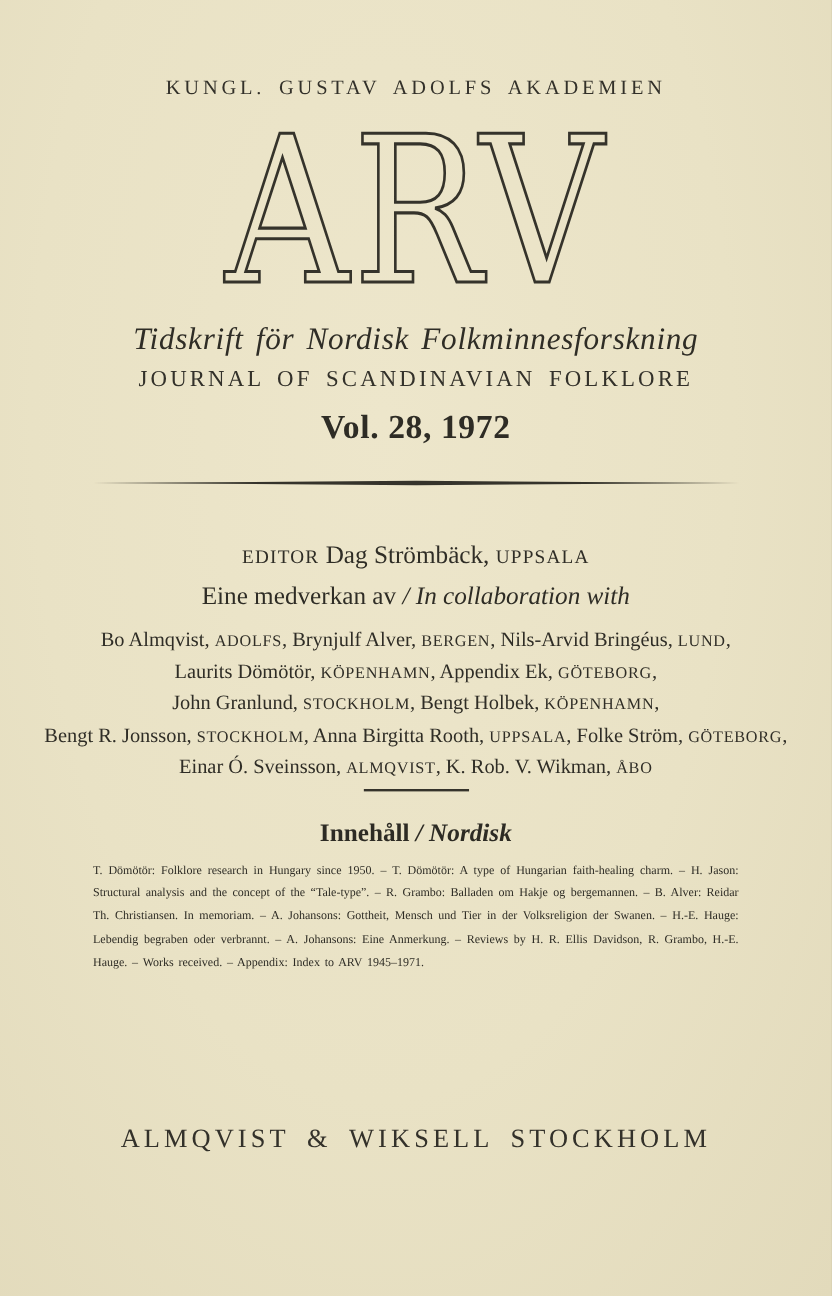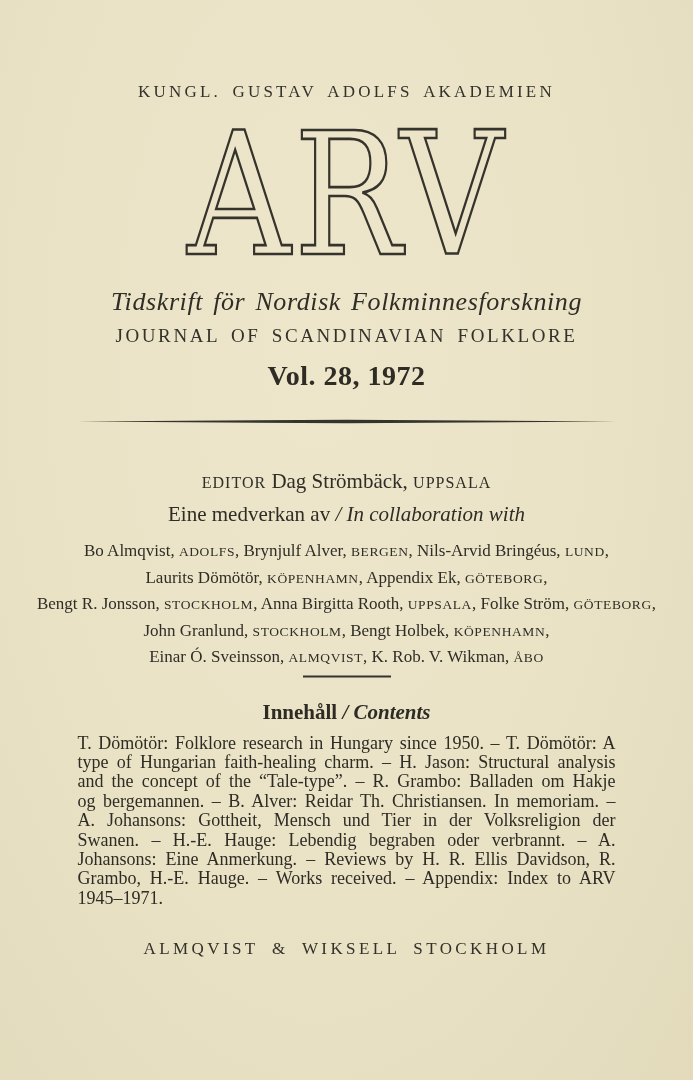--- a/index.html
+++ b/index.html
@@ -8,21 +8,21 @@
     font-family:"Liberation Serif", serif;
   }
   .page{
     position:relative;
     width:693px;height:1080px;
     margin:0 auto;
     background:radial-gradient(ellipse at 46% 32%, #ede6cb 0%, #e9e2c5 55%, #e2dabb 100%);
     color:#2e2c25;
     overflow:hidden;
     box-sizing:border-box;
-    padding-top:82px;
+    padding-top:63px;
     text-align:center;
   }
   .academy{
     font-size:17px;line-height:20px;
     letter-spacing:3.2px;word-spacing:4px;
     color:#33312a;
   }
   .logo-wrap{margin:20px auto 0;width:420px;height:148px;}
   .logo-wrap svg{display:block;overflow:visible;transform:scaleX(0.84);}
   .subtitle-sv{
@@ -66,29 +66,29 @@
   .sc{font-size:13.5px;letter-spacing:0.6px;}
   .contents-heading{
     margin-top:21px;
     font-size:21px;line-height:26px;
     font-weight:bold;
     color:#2d2b24;
   }
   .contents-text{
     margin:9px auto 0;
     width:538px;
-    font-size:18px;line-height:19.4px;
+    font-size:10px;line-height:19.4px;
     text-align:justify;
     word-spacing:1.5px;
     color:#2e2c25;
     font-family:Liberation Serif, serif;
   }
   .imprint{
     position:absolute;left:0;right:0;top:938px;
-    font-size:17px;line-height:22px;
+    font-size:22px;line-height:22px;
     letter-spacing:3.4px;word-spacing:6px;
     color:#33312a;
   }
 </style>
 </head>
 <body>
 
 <div class="page">
 
   <div class="academy">KUNGL. GUSTAV ADOLFS AKADEMIEN</div>
@@ -117,32 +117,32 @@
 
   <div class="collab-intro">
     <span>Eine medverkan av</span>
     <span class="italic">/</span>
     <span class="italic">In collaboration with</span>
   </div>
 
   <div class="collabs">
     <div class="collab-line"><span>Bo Almqvist, </span><span class="sc">ADOLFS</span><span>, Brynjulf Alver, </span><span class="sc">BERGEN</span><span>, Nils-Arvid Bringéus, </span><span class="sc">LUND</span><span>,</span></div>
     <div class="collab-line"><span>Laurits Dömötör, </span><span class="sc">KÖPENHAMN</span><span>, Appendix Ek, </span><span class="sc">GÖTEBORG</span><span>,</span></div>
+    <div class="collab-line"><span>John Granlund, </span><span class="sc">STOCKHOLM</span><span>, Bengt Holbek, </span><span class="sc">KÖPENHAMN</span><span>,</span></div>
     <div class="collab-line"><span>Bengt R. Jonsson, </span><span class="sc">STOCKHOLM</span><span>, Anna Birgitta Rooth, </span><span class="sc">UPPSALA</span><span>, Folke Ström, </span><span class="sc">GÖTEBORG</span><span>,</span></div>
-    <div class="collab-line"><span>John Granlund, </span><span class="sc">STOCKHOLM</span><span>, Bengt Holbek, </span><span class="sc">KÖPENHAMN</span><span>,</span></div>
     <div class="collab-line"><span>Einar Ó. Sveinsson, </span><span class="sc">ALMQVIST</span><span>, K. Rob. V. Wikman, </span><span class="sc">ÅBO</span></div>
   </div>
 
   <svg class="rule-short" width="88" height="3" viewBox="0 0 88 3">
     <rect x="0" y="0.5" width="88" height="2" fill="#35332b"></rect>
   </svg>
 
   <div class="contents-heading">
     <span>Innehåll</span>
     <span class="italic">/</span>
-    <span class="italic">Contents</span>
+    <span class="italic">Nordisk</span>
   </div>
 
   <div class="contents-text">T. Dömötör: Folklore research in Hungary since 1950. – T. Dömötör: A type of Hungarian faith-healing charm. – H. Jason: Structural analysis and the concept of the “Tale-type”. – R. Grambo: Balladen om Hakje og bergemannen. – B. Alver: Reidar Th. Christiansen. In memoriam. – A. Johansons: Gottheit, Mensch und Tier in der Volksreligion der Swanen. – H.-E. Hauge: Lebendig begraben oder verbrannt. – A. Johansons: Eine Anmerkung. – Reviews by H. R. Ellis Davidson, R. Grambo, H.-E. Hauge. – Works received. – Appendix: Index to ARV 1945–1971.</div>
 
   <div class="imprint">ALMQVIST &amp; WIKSELL STOCKHOLM</div>
 
 </div>
 
 </body></html>

